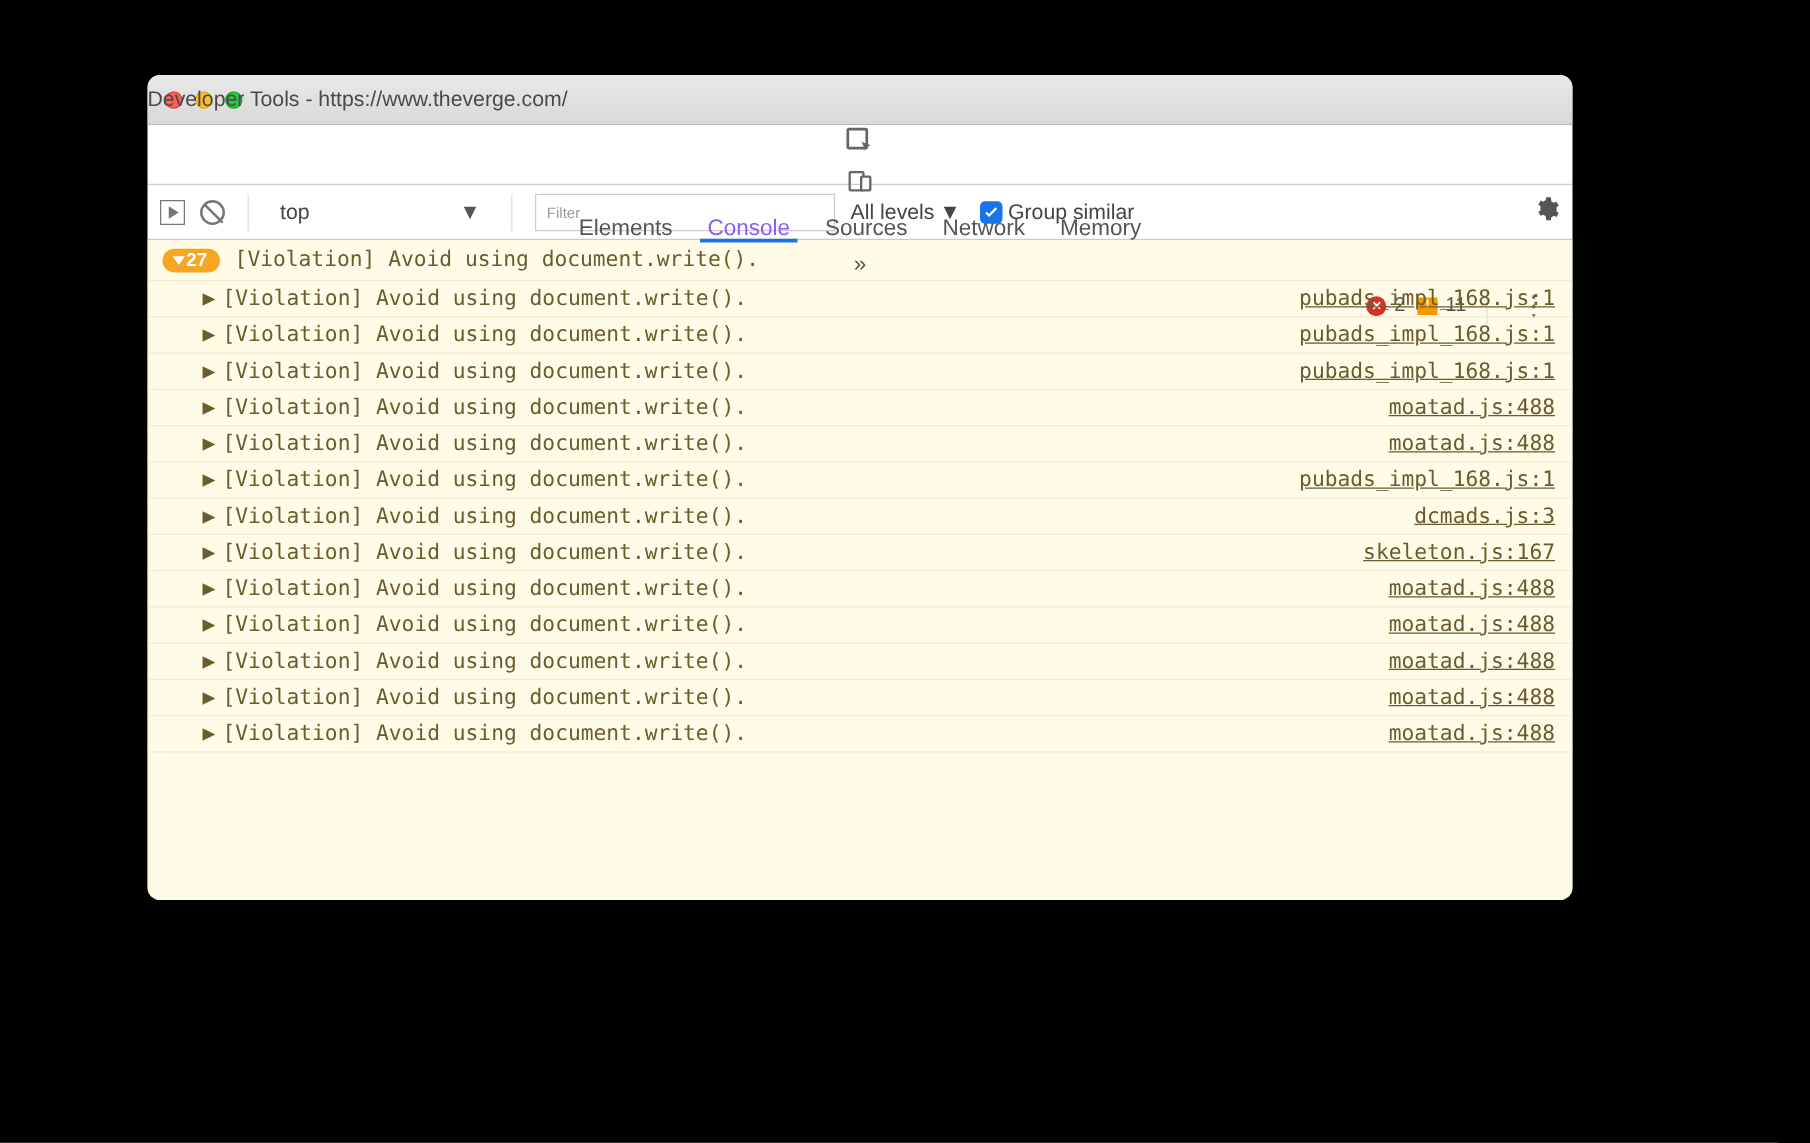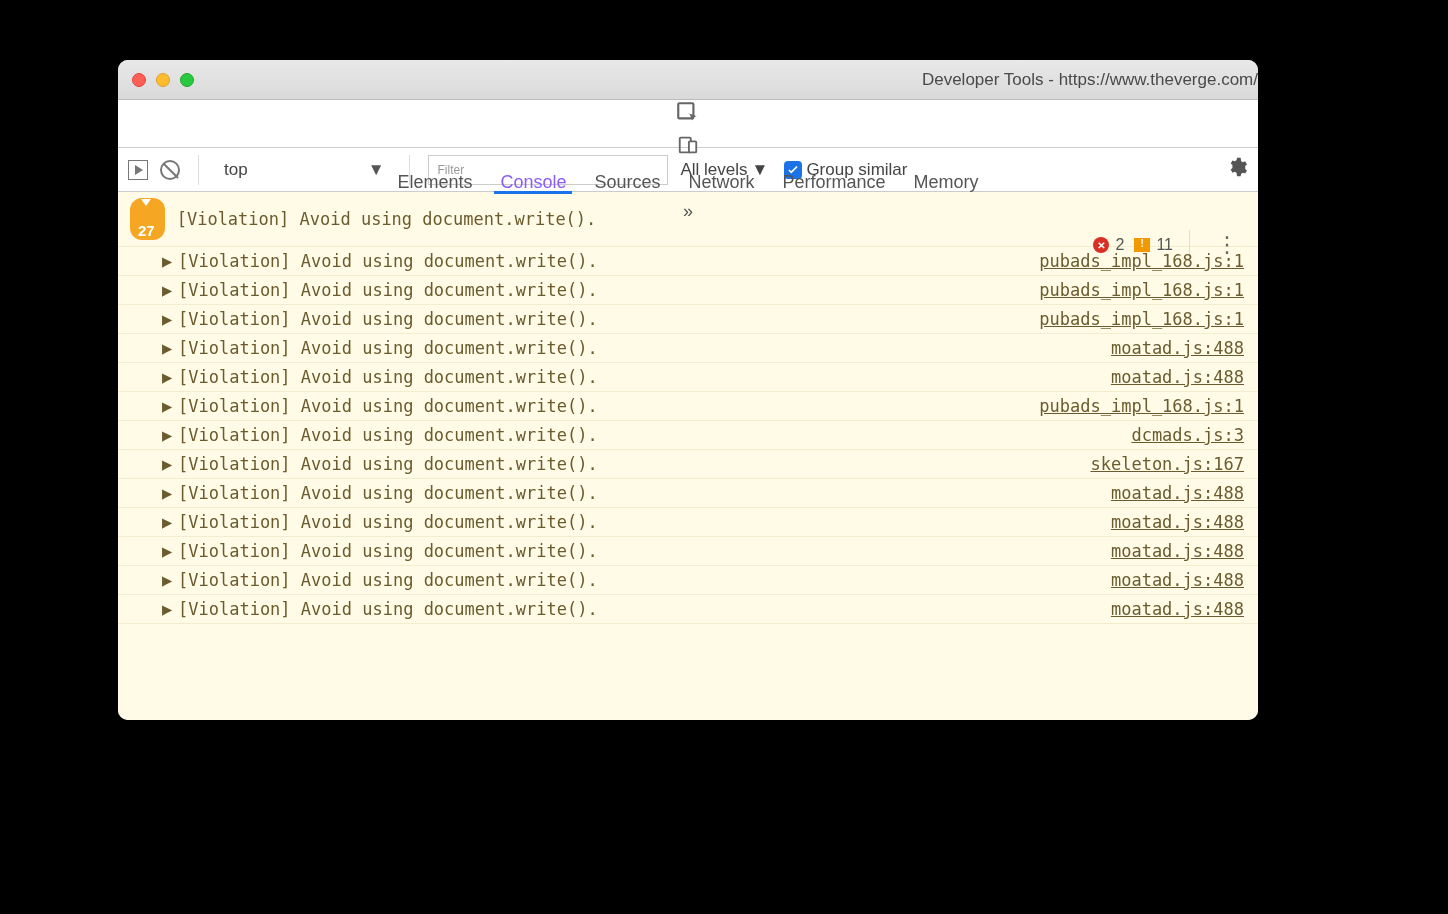--- a/index.html
+++ b/index.html
@@ -13,21 +13,21 @@
   .titlebar {
     height:40px; background:linear-gradient(#e9e9e9,#d9d9d9);
     border-bottom:1px solid #bcbcbc;
     display:flex; align-items:center; position:relative;
   }
   .traffic { display:flex; gap:10px; padding-left:14px; }
   .tl { width:14px; height:14px; border-radius:50%; }
   .tl.red { background:#ff5f57; border:1px solid #e0443e; }
   .tl.yellow { background:#ffbd2e; border:1px solid #dea123; }
   .tl.green { background:#28c940; border:1px solid #1aab29; }
-  .title { position:absolute; left:0; right:0; text-align:right; font-size:17px; color:#4a4a4a; pointer-events:none; }
+  .title { position:absolute; left:0; right:0; text-align:left; font-size:17px; color:#4a4a4a; pointer-events:none; }
   .tabbar {
     height:48px; border-bottom:1px solid #ccc;
     display:flex; align-items:center; padding:0 10px; gap:8px;
     color:#555; font-size:18px;flex-direction:column;
   }
   .iconbtn { width:26px; height:26px; display:flex; align-items:center; justify-content:center; color:#666; }
   .devices-icon svg { width:22px; height:22px; }
   .vsep { width:1px; height:30px; background:#ddd; margin:0 6px; }
   .tabs { display:flex; align-items:stretch; height:100%; }
   .tab { padding:0 14px; display:flex; align-items:center; color:#555; cursor:pointer; position:relative; }
@@ -64,21 +64,21 @@
   .checkbox { width:18px; height:18px; border-radius:4px; background:#1a73e8; display:inline-flex; align-items:center; justify-content:center;}
   .checkbox svg { width:14px; height:14px; }
   .gear { margin-left:auto; color:#555; }
   .gear svg{ width:22px; height:22px;}
   .console-body { height:calc(100% - 40px - 48px - 44px); overflow:hidden; background:#fffbe6;}
   .group-header {
     display:flex; align-items:center; gap:12px; padding:6px 12px; border-bottom:1px solid #f3eccf;
   }
   .count-pill {
     background:#f5a623; color:#fff; font-weight:700; font-size:15px;
-    border-radius:12px; padding:1px 10px 1px 8px; display:inline-flex; align-items:center; gap:16px;flex-direction:column;
+    border-radius:12px; padding:1px 10px 1px 8px; display:inline-flex; align-items:center; gap:1px;
   }
   .count-pill .tri { width:0;height:0;border-left:5px solid transparent;border-right:5px solid transparent;border-top:7px solid #fff; }
   .group-msg { font-family:Menlo,Consolas,monospace; font-size:17px; color:#6b5b2e; }
   .log-row {
     display:flex; align-items:center; justify-content:space-between;
     padding:4px 14px 4px 60px; border-bottom:1px solid #f3eccf;
     font-family:Menlo,Consolas,monospace; font-size:17px; color:#6b5b2e;
     position:relative;
   }
   .log-row .disc { position:absolute; left:44px; color:#6b5b2e; }
@@ -111,21 +111,20 @@
           <rect x="3" y="4" width="12" height="16" rx="1"></rect>
           <rect x="13" y="8" width="8" height="12" rx="1" fill="#fff"></rect>
         </svg>
       </div>
       <div class="vsep"></div>
       <div class="tabs" id="tabs">
           <div class="tab">Elements</div>
           <div class="tab active">Console</div>
           <div class="tab">Sources</div>
           <div class="tab">Network</div>
-          <div class="tab">Performance</div>
           <div class="tab">Memory</div>
         </div>
       <div class="more-chevrons">»</div>
       <div class="badges">
         <div class="badge-group">
           <span class="circle-icon err"></span>
           <span class="badge-num">2</span>
         </div>
         <div class="badge-group">
           <span class="circle-icon warn"></span>

